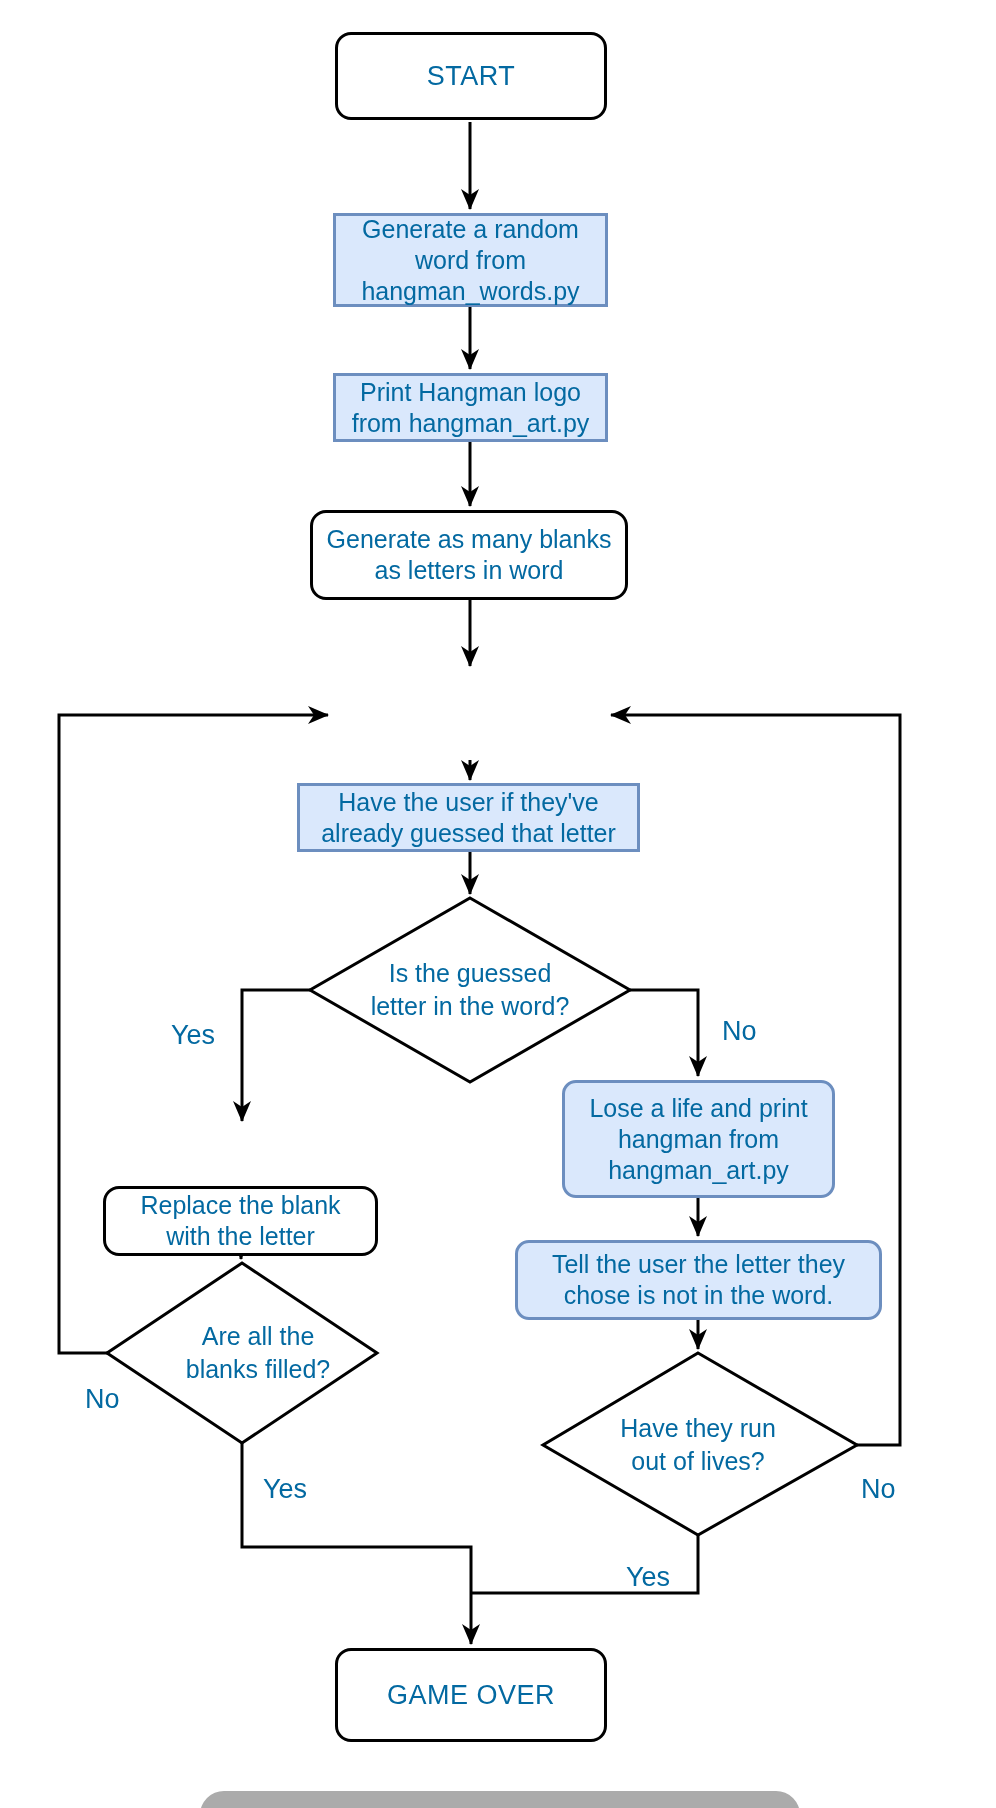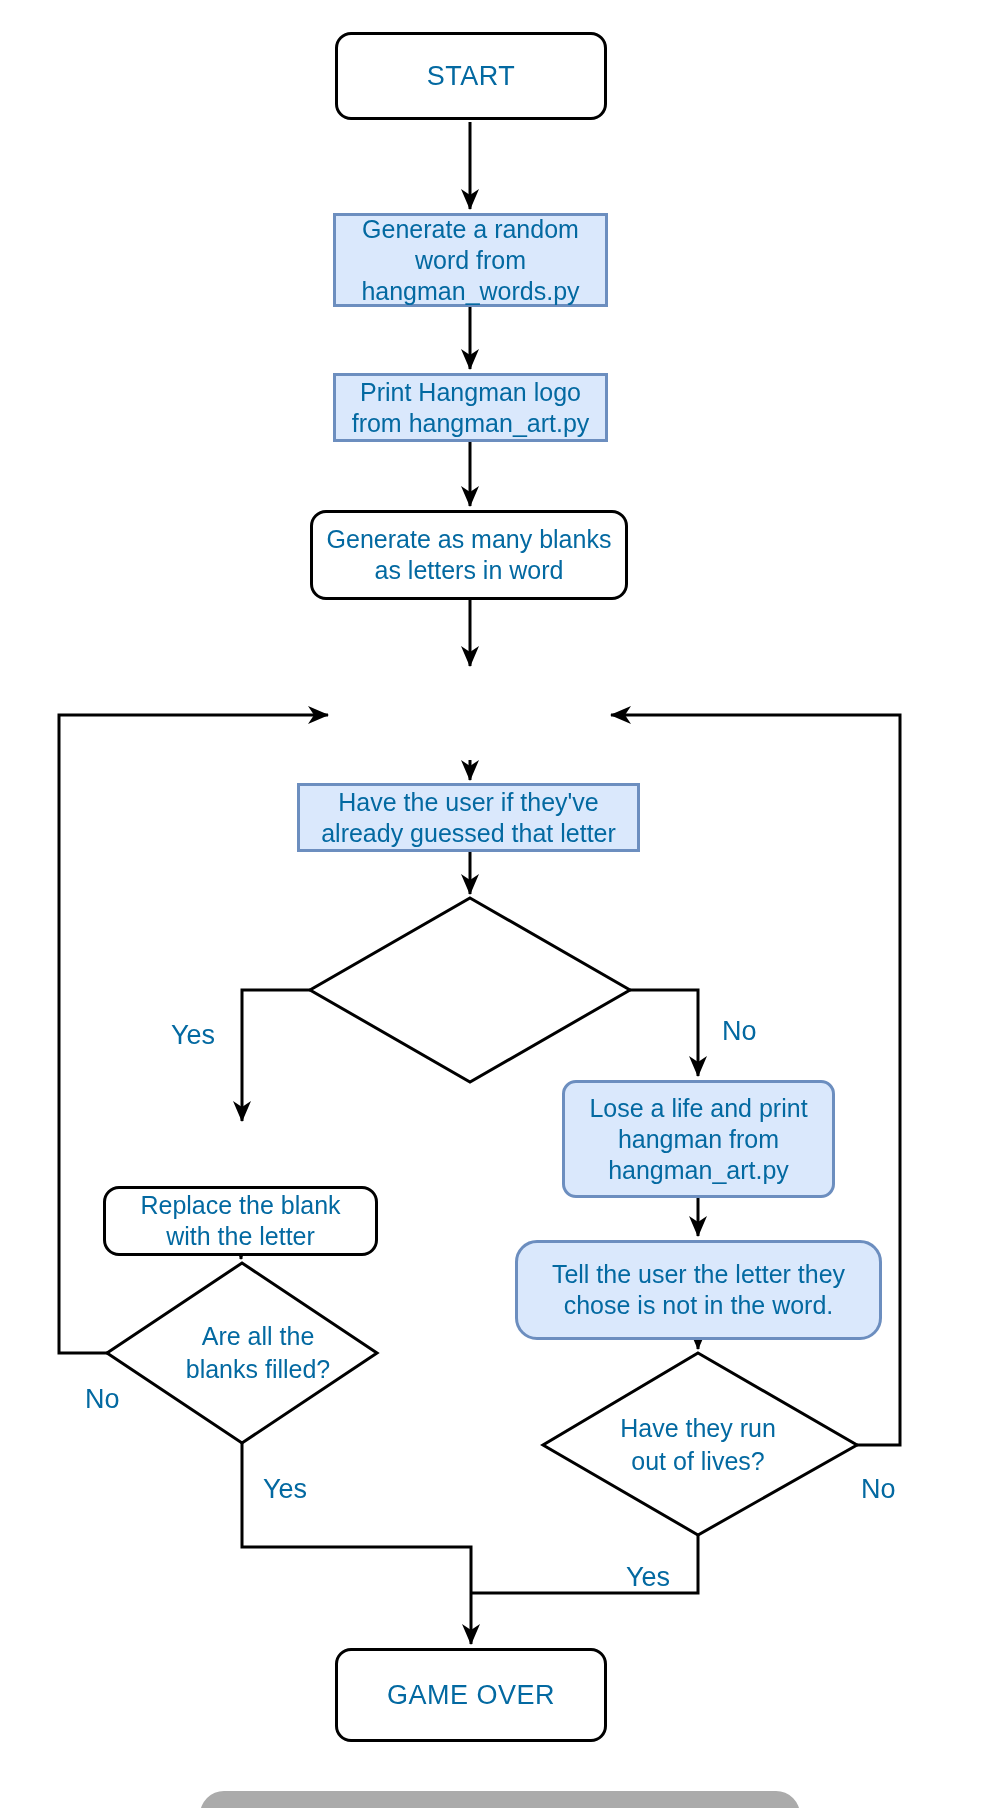--- a/index.html
+++ b/index.html
@@ -134,25 +134,27 @@
   <div class="node blue" style="left:297px;top:783px;width:343px;height:69px;">Have the user if they've
 already guessed that letter</div>
 
   <div class="node plain" style="left:103px;top:1186px;width:275px;height:70px;">Replace the blank
 with the letter</div>
 
   <div class="node blue" style="left:562px;top:1080px;width:273px;height:118px;border-radius:14px;">Lose a life and print
 hangman from
 hangman_art.py</div>
 
-  <div class="node blue" style="left:515px;top:1240px;width:367px;height:100px;border-radius:22px;">Tell the user the letter they
+  <div class="node blue" style="left:515px;top:1240px;width:367px;height:80px;border-radius:14px;">Tell the user the letter they
 chose is not in the word.</div>
 
   <div class="node plain terminal" style="left:335px;top:1648px;width:272px;height:94px;">GAME OVER</div>
 
+  <div class="diamond-text" style="left:340px;top:953px;width:260px;height:74px;">Is the guessed
+letter in the word?</div>
 
   <div class="diamond-text" style="left:148px;top:1316px;width:220px;height:74px;">Are all the
 blanks filled?</div>
 
   <div class="diamond-text" style="left:588px;top:1408px;width:220px;height:74px;">Have they run
 out of lives?</div>
 
   <div class="edge-label" style="left:171px;top:1022px;">Yes</div>
 
   <div class="edge-label" style="left:722px;top:1018px;">No</div>

